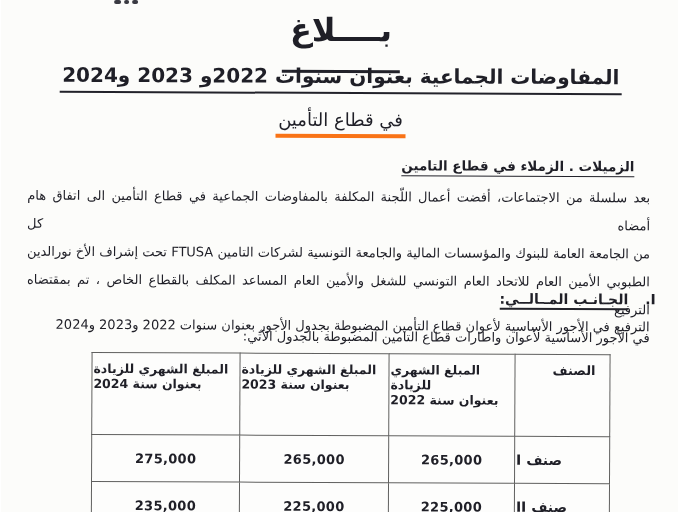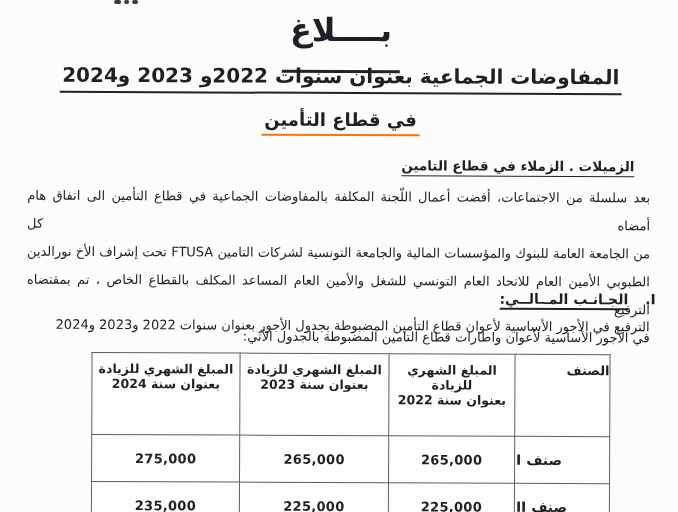--- a/index.html
+++ b/index.html
@@ -26,22 +26,22 @@
     display:inline-block;font-size:32px;font-weight:bold;
     border-bottom:3px solid #22222a;padding:0 8px 21px;line-height:1.15;
   }
   .doc-subtitle{top:64px;}
   .doc-subtitle .u{
     display:inline-block;font-size:20px;font-weight:bold;
     border-bottom:2px solid #22222a;padding:0 2px 4px;white-space:nowrap;
   }
   .doc-sector{top:109px;}
   .doc-sector .u{
-    display:inline-block;font-size:18px;font-weight:bold;
-    border-bottom:2px solid #f97316;padding:0 3px 4px;
+    display:inline-block;font-size:18px;font-weight:normal;
+    border-bottom:4px solid #f97316;padding:0 3px 4px;
   }
   .salutation{
     position:absolute;top:157px;right:45px;
     font-size:13.5px;font-weight:bold;
     border-bottom:1.5px solid #22222a;padding-bottom:2px;white-space:nowrap;
   }
   .paragraph{position:absolute;top:183px;right:29px;left:26px;font-size:13px;}
   .para-line{line-height:28px;text-align:justify;text-align-last:justify;}
   .para-line.last{text-align-last:right;}
 
@@ -55,22 +55,22 @@
 
   table.salary{
     position:absolute;top:353px;right:68px;width:518px;
     border-collapse:collapse;table-layout:fixed;background:#fdfdfc;
   }
   table.salary td{border:1px solid #60605f;}
   col.c-cat{width:95px;}
   col.c-2022{width:126px;}
   col.c-2023{width:149px;}
   col.c-2024{width:148px;}
-  tr.hdr td{height:72px;vertical-align:top;text-align:center;font-weight:bold;font-size:12.5px;padding-top:8px;}
-  tr.hdr td.cat{ text-align:right;padding-right:0;font-size:13px;}
+  tr.hdr td{height:72px;vertical-align:top;text-align:left;font-weight:bold;font-size:12.5px;padding-top:8px;}
+  tr.hdr td.cat{ text-align:right;padding-right:14px;font-size:13px;}
   .hline2{display:block;}
   tr.data td{height:44px;text-align:center;font-weight:bold;font-size:13px;letter-spacing:0.3px;}
   tr.data td.cat{text-align:left;padding-right:10px;font-size:14px;letter-spacing:0;margin-top:39px;}
 </style>
 </head>
 <body>
 
 <div class="page">
   <div class="content">
 

